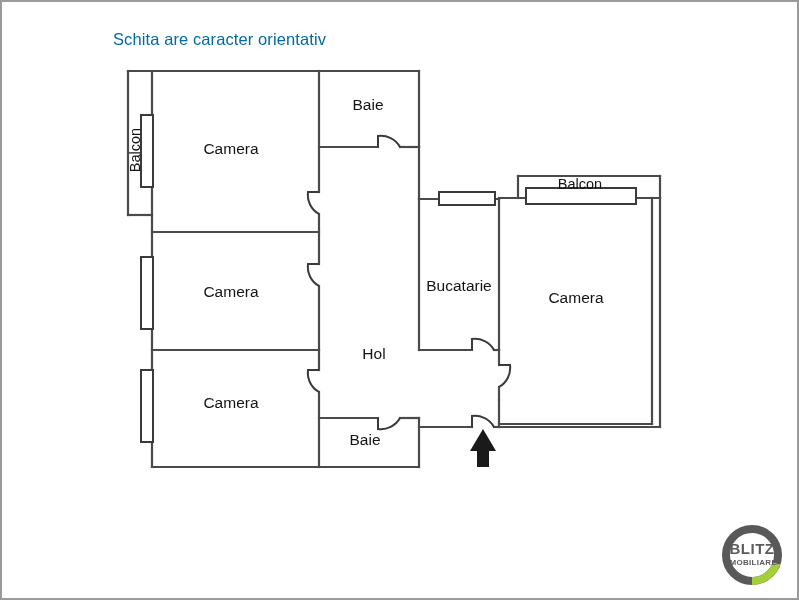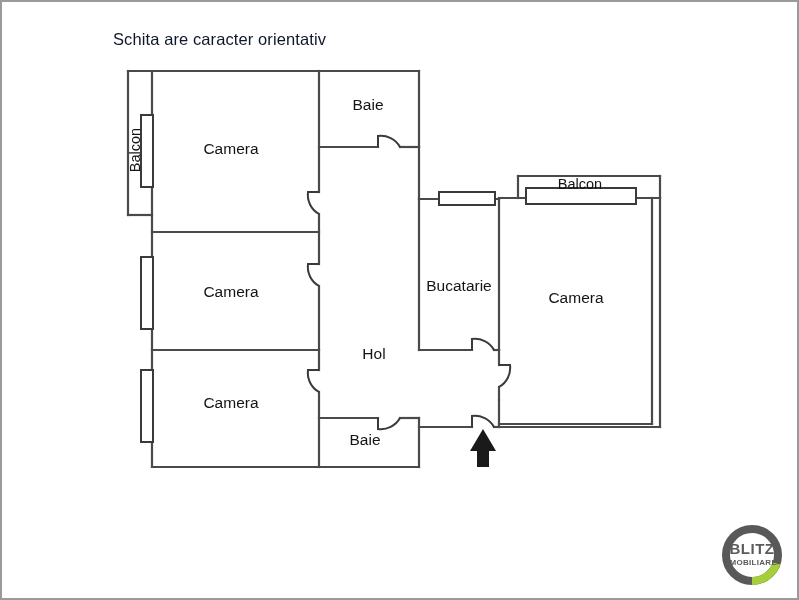--- a/index.html
+++ b/index.html
@@ -15,21 +15,21 @@
     box-sizing: border-box;
     border: 2px solid #9a9a9a;
     overflow: hidden;
     font-family: "Liberation Sans", sans-serif;
   }
   #plan-title {
     position: absolute;
     left: 111px;
     top: 28px;
     font-size: 16.5px;
-    color: #0f172a;
+    color: #0369a1;
     letter-spacing: 0.1px;
     white-space: nowrap;
   }
   #floorplan-svg {
     position: absolute;
     left: 0;
     top: 0;
   }
   .room-label {
     font-family: "Liberation Sans", sans-serif;

